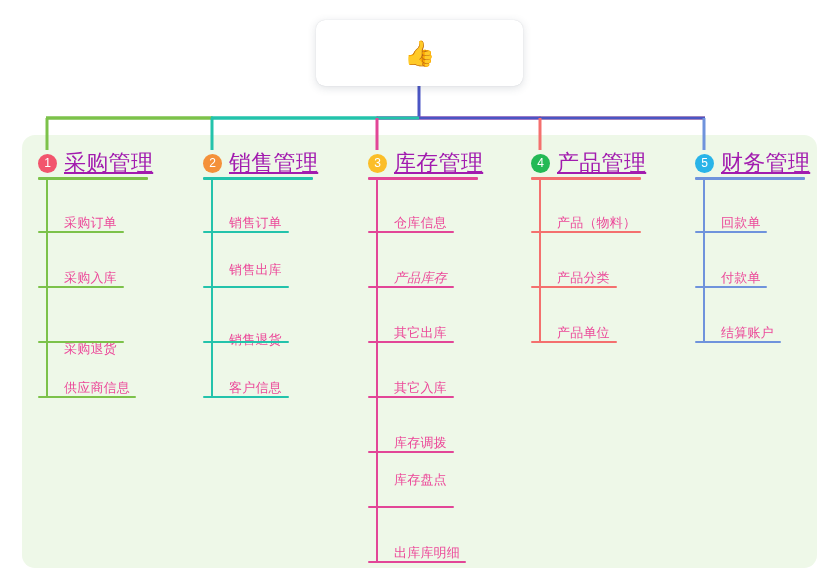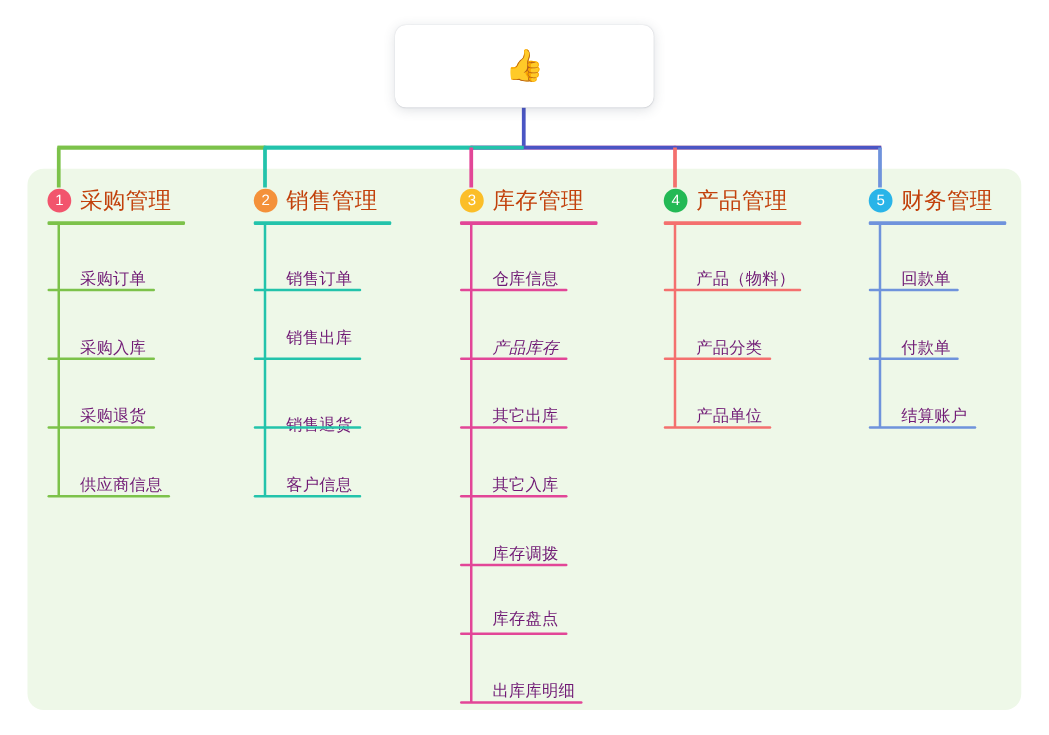--- a/index.html
+++ b/index.html
@@ -87,41 +87,42 @@
     height: 19px;
     border-radius: 50%;
     color: #ffffff;
     font-size: 12px;
     line-height: 19px;
     text-align: center;
     flex: none;
     font-weight: normal;
   }
   .col-title {
-    font-size: 18px;
-    color: #c2410c;
+    font-size: 22px;
+    color: #a21caf;
     letter-spacing: 0.3px;
+    text-decoration: underline;
   }
   .header-rule {
     position: absolute;
     left: 0;
     top: 42px;
     height: 3px;
     border-radius: 1px;
   }
   .spine {
     position: absolute;
     width: 2px;
     top: 44px;
   }
   .leaf-label {
     position: absolute;
     left: 26px;
     font-size: 13px;
-    color: #701a75;
+    color: #ec4899;
     white-space: nowrap;
     letter-spacing: 0.2px;
   }
   .leaf-rule {
     position: absolute;
     left: 0;
     height: 2px;
     border-radius: 1px;
   }
 </style>
@@ -157,21 +158,21 @@
         <div class="col-header">
           <span class="badge" style="background: rgb(242, 85, 109);">1</span>
           <span class="col-title">采购管理</span>
         </div>
         <div class="header-rule" style="width: 110px; background: rgb(124, 194, 74);"></div>
         <div class="spine" style="left: 8px; height: 218px; background: rgb(124, 194, 74);"></div>
         <div class="leaf-label" style="top: 79px;">采购订单</div>
         <div class="leaf-rule" style="top: 96px; width: 86px; background: rgb(124, 194, 74);"></div>
         <div class="leaf-label" style="top: 134px;">采购入库</div>
         <div class="leaf-rule" style="top: 151px; width: 86px; background: rgb(124, 194, 74);"></div>
-        <div class="leaf-label" style="top: 189px;">采购退货</div>
+        <div class="leaf-label" style="top: 205px;">采购退货</div>
         <div class="leaf-rule" style="top: 206px; width: 86px; background: rgb(124, 194, 74);"></div>
         <div class="leaf-label" style="top: 244px;">供应商信息</div>
         <div class="leaf-rule" style="top: 261px; width: 98px; background: rgb(124, 194, 74);"></div>
       </div>
       <div class="column" style="left: 203px; top: 135px;">
         <div class="col-header">
           <span class="badge" style="background: rgb(244, 145, 58);">2</span>
           <span class="col-title">销售管理</span>
         </div>
         <div class="header-rule" style="width: 110px; background: rgb(35, 195, 171);"></div>
@@ -195,21 +196,21 @@
         <div class="leaf-label" style="top: 79px;">仓库信息</div>
         <div class="leaf-rule" style="top: 96px; width: 86px; background: rgb(226, 70, 151);"></div>
         <div class="leaf-label" style="top: 134px; font-style: italic;">产品库存</div>
         <div class="leaf-rule" style="top: 151px; width: 86px; background: rgb(226, 70, 151);"></div>
         <div class="leaf-label" style="top: 189px;">其它出库</div>
         <div class="leaf-rule" style="top: 206px; width: 86px; background: rgb(226, 70, 151);"></div>
         <div class="leaf-label" style="top: 244px;">其它入库</div>
         <div class="leaf-rule" style="top: 261px; width: 86px; background: rgb(226, 70, 151);"></div>
         <div class="leaf-label" style="top: 299px;">库存调拨</div>
         <div class="leaf-rule" style="top: 316px; width: 86px; background: rgb(226, 70, 151);"></div>
-        <div class="leaf-label" style="top: 351px;">库存盘点</div>
+        <div class="leaf-label" style="top: 336px;">库存盘点</div>
         <div class="leaf-rule" style="top: 371px; width: 86px; background: rgb(226, 70, 151);"></div>
         <div class="leaf-label" style="top: 409px;">出库库明细</div>
         <div class="leaf-rule" style="top: 426px; width: 98px; background: rgb(226, 70, 151);"></div>
       </div>
       <div class="column" style="left: 531px; top: 135px;">
         <div class="col-header">
           <span class="badge" style="background: rgb(35, 185, 85);">4</span>
           <span class="col-title">产品管理</span>
         </div>
         <div class="header-rule" style="width: 110px; background: rgb(244, 112, 110);"></div>

